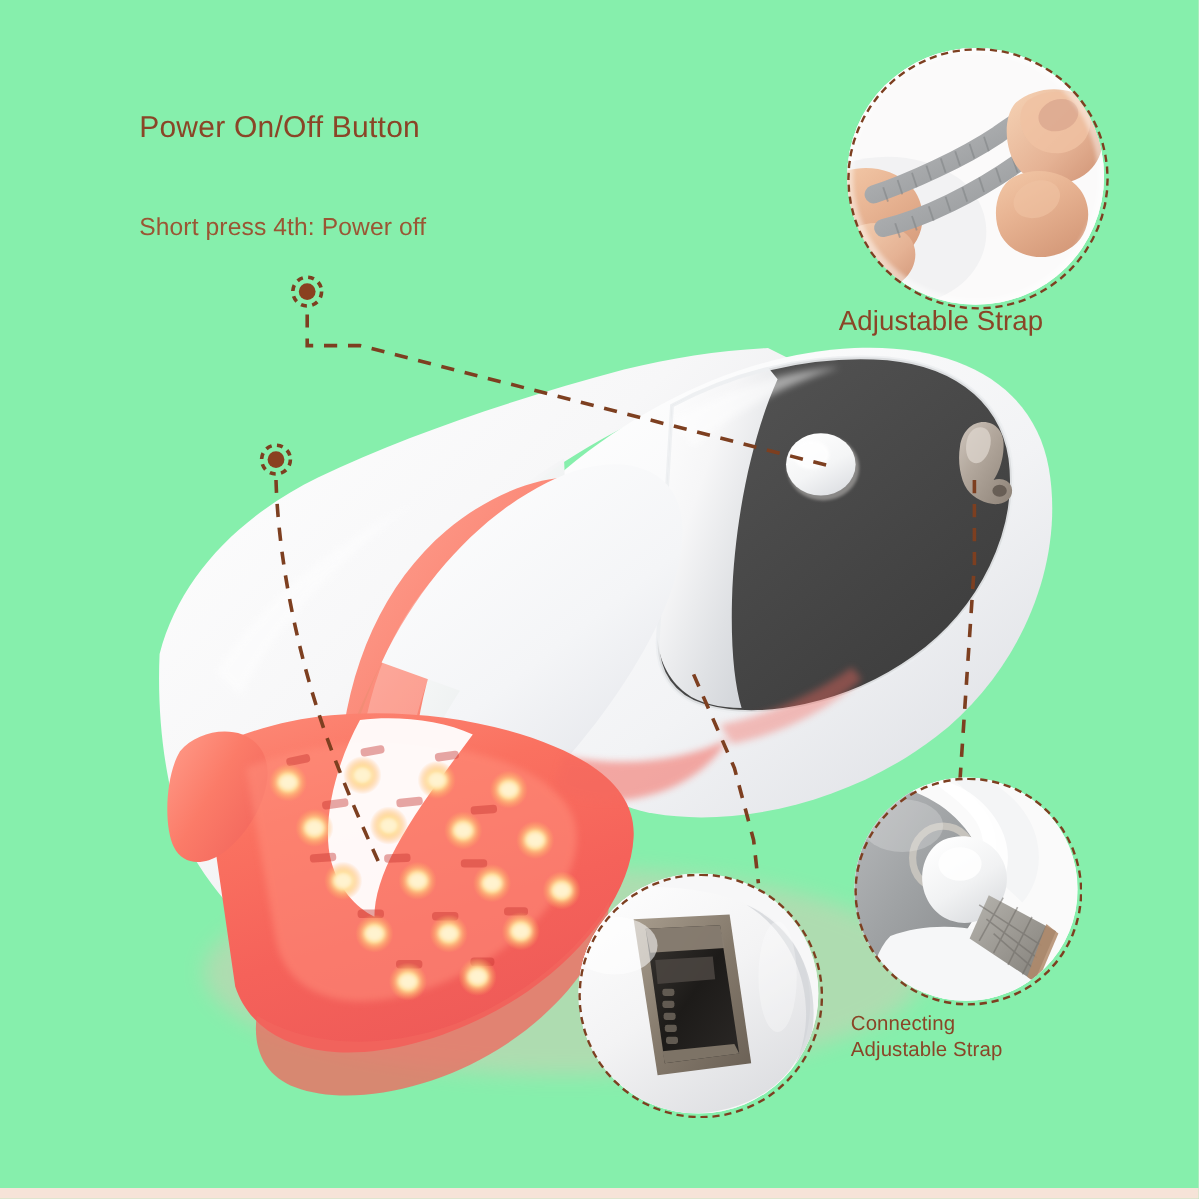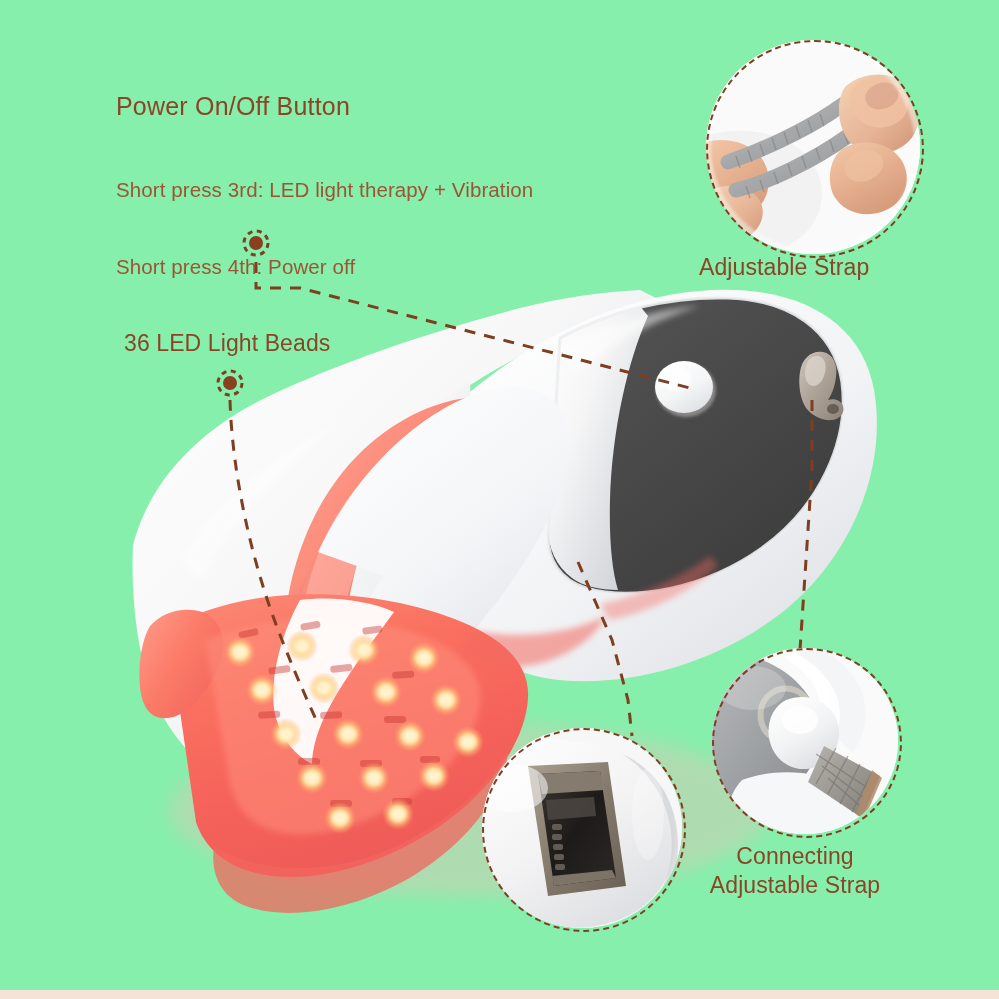--- a/index.html
+++ b/index.html
@@ -50,24 +50,23 @@
     left: 699px; top: 252px;
     font-size: 23px;
     color: #8a4527;
   }
   #label-usb {
     left: 425px; top: 942px;
     font-size: 23px;
     color: #8a4527;
   }
   #label-connect {
-    left: 670px; top: 842px;
-    font-size: 23px;
+    left: 709px; top: 842px;
+    font-size: 17px;
     color: #8a4527;
-    text-align: center;
     width: 250px;
     line-height: 1.28;
     white-space: normal;
   }
 
   
   .layer {
     position: absolute;
     left: 0; top: 0;
     width: 999px; height: 999px;
@@ -568,25 +567,23 @@
 
       <path d="M160,122 L170,130 L152,172 L144,166 Z" fill="#b08a6a" opacity="0.85"></path>
 
       <ellipse cx="40" cy="40" rx="34" ry="22" fill="#ffffff" opacity="0.22"></ellipse>
     </svg>
   </div>
   <div class="inset-ring" style="left:712px; top:648px; width:186px; height:186px;"></div>
 
   <div class="txt" id="power-block">
     <div id="power-title">Power On/Off Button</div>
-    <div class="power-line">Short press 3rd: LED light therapy + Vibration</div>
     <div class="power-line">Short press 4th: Power off</div>
   </div>
 
-  <div class="txt" id="label-led">36 LED Light Beads</div>
 
   <div class="txt" id="label-strap-top">Adjustable Strap</div>
 
 
   <div class="txt" id="label-connect">
     <div>Connecting</div>
     <div>Adjustable Strap</div>
   </div>
 
 </div>

